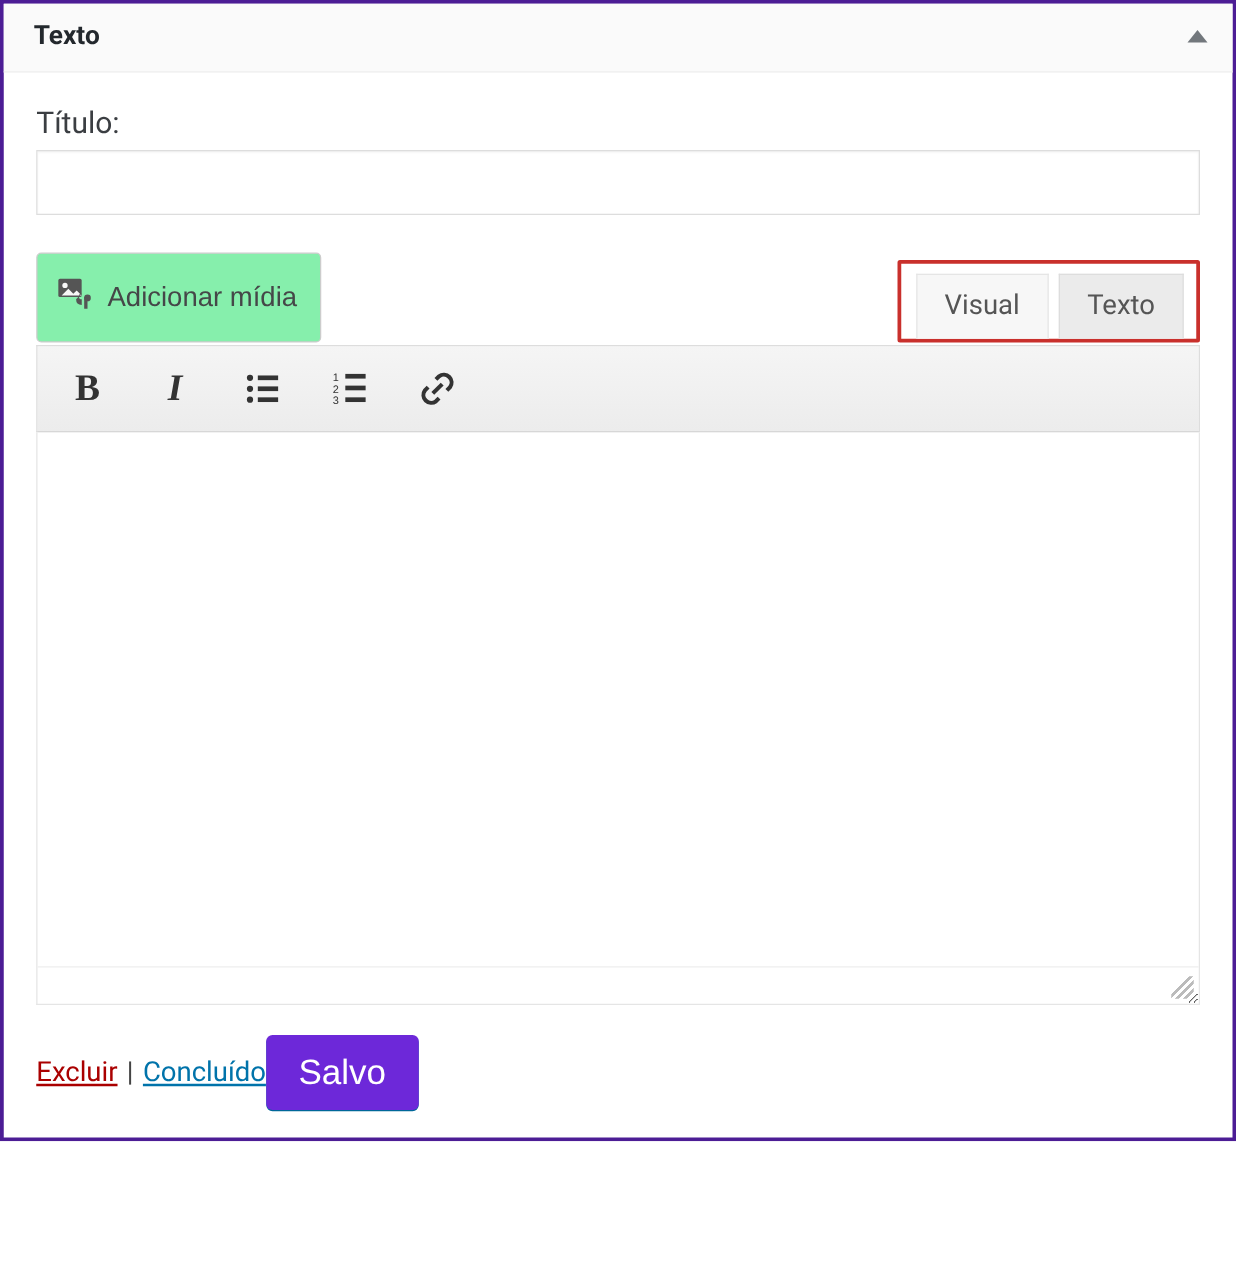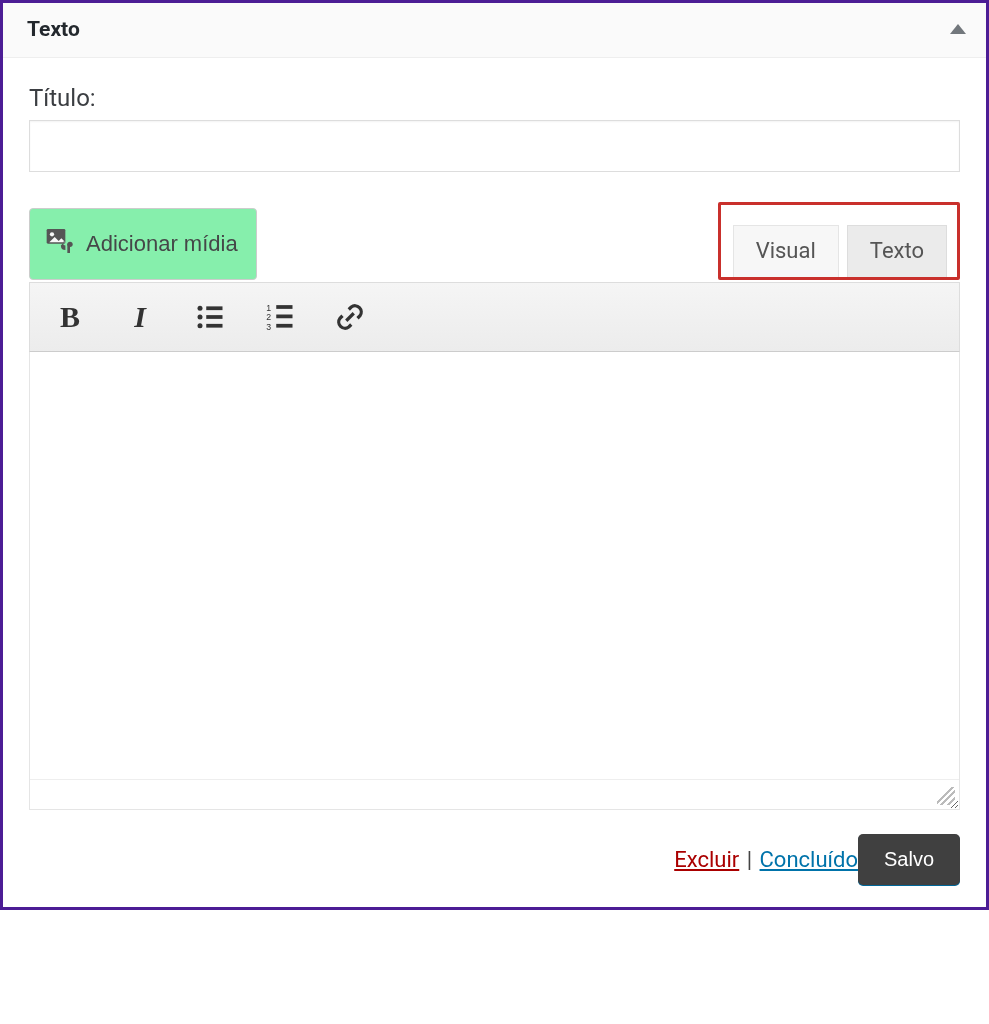--- a/index.html
+++ b/index.html
@@ -69,21 +69,21 @@
     border: 1px solid #ccc;
     border-radius: 4px;
     cursor: pointer;
     height: 72px;
   }
   .media-btn svg { width: 32px; height: 32px; }
   .tabs-wrap {
     display: flex;
     gap: 8px;
     border: 3px solid #c9302c;
-    padding: 20px 10px 0 12px;
+    padding: 8px 10px 0 12px;
     border-radius: 2px;
     align-items: flex-end;
   }
   .tab {
     padding: 12px 22px 14px;
     font-size: 22px;
     color: #555;
     background: #ebebeb;
     border: 1px solid #ddd;
     border-bottom: none;
@@ -133,43 +133,43 @@
   .resize-handle {
     position: absolute;
     right: 4px; bottom: 4px;
     width: 18px; height: 18px;
     background:
       linear-gradient(135deg, transparent 0 40%, #bbb 40% 48%, transparent 48% 58%, #bbb 58% 66%, transparent 66% 76%, #bbb 76% 84%, transparent 84%);
     cursor: nwse-resize;
   }
   .footer-row {
     display: flex;
-    justify-content: flex-end;
+    justify-content: flex-start;
     align-items: center;
     margin-top: 24px;
   }
   .footer-links {
     font-size: 22px;
     color: #444;
   }
   .link-delete {
     color: #a00;
     text-decoration: underline;
     cursor: pointer;
   }
   .link-done {
     color: #0073aa;
     text-decoration: underline;
     cursor: pointer;
   }
   .sep { color: #444; padding: 0 2px; }
   .save-btn {
-    background: #404040;
+    background: #6d28d9;
     color: #fff;
-    font-size: 20px;
+    font-size: 28px;
     border: none;
     border-radius: 5px;
     padding: 14px 26px;
     cursor: pointer;
     box-shadow: 0 1px 0 #006799;
   }
 </style>
 </head>
 <body>
 

